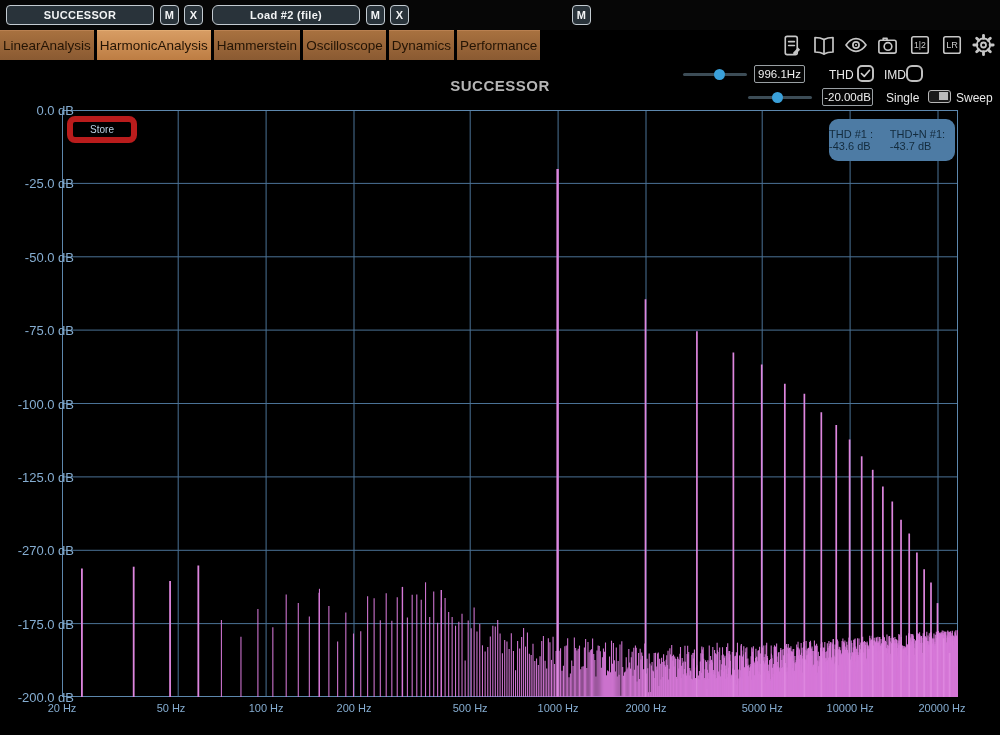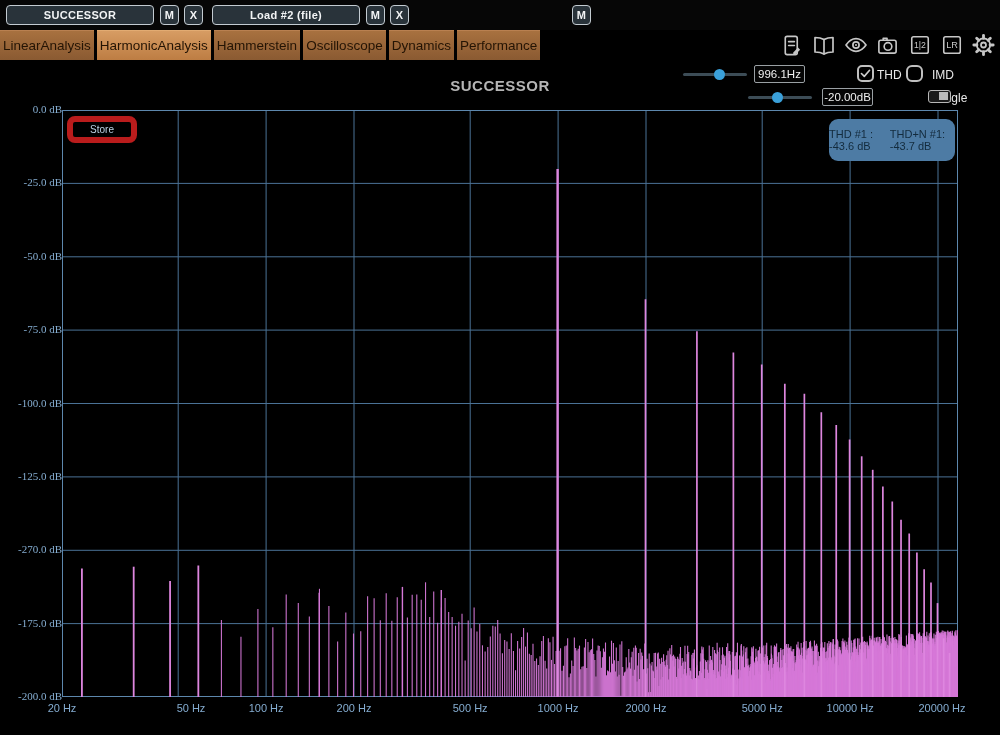--- a/index.html
+++ b/index.html
@@ -25,46 +25,46 @@
   .tb-icon svg{stroke:#c6c6c6;fill:none;stroke-width:1.7;stroke-linecap:round;stroke-linejoin:round;}
 
   
   #plot-title{left:0;top:77px;width:1000px;text-align:center;color:#b5b5b5;
     font-size:15px;font-weight:bold;letter-spacing:.5px;}
   .slider{position:absolute;height:3px;background:#3c4c56;border-radius:2px;}
   .thumb{position:absolute;top:-4px;width:11px;height:11px;border-radius:50%;background:#3aa0da;}
   .valbox{position:absolute;box-sizing:border-box;height:18px;border:1px solid #9aa0a4;
     border-radius:2px;background:#050505;color:#f0f0f0;font-size:11.5px;
     display:flex;align-items:center;justify-content:center;}
-  .ctl-label{position:absolute;color:#e8e8e8;font-size:12px;margin-left:48px;}
+  .ctl-label{position:absolute;color:#e8e8e8;font-size:12px;}
   .chk{position:absolute;width:17px;height:17px;border:2px solid #c0c0c0;border-radius:5px;
     box-sizing:border-box;background:transparent;}
   .chk svg{stroke:#cfcfcf;fill:none;stroke-width:2;stroke-linecap:round;stroke-linejoin:round;}
   #sweep-toggle{position:absolute;width:23px;height:13px;border:1.5px solid #b7b7b7;
     border-radius:3px;background:#1b1b1b;box-sizing:border-box;}
   #sweep-toggle .knob{position:absolute;right:2px;top:1px;width:9px;height:8px;background:#b9b9b9;}
 
   
   #plot-wrap{left:62px;top:110px;width:896px;height:587px;}
-  .ylab{position:absolute;width:58px;text-align:right;left:4px;color:#85add1;font-size:11px;font-family:Liberation Serif, serif;}
+  .ylab{position:absolute;width:58px;text-align:right;left:16px;color:#85add1;font-size:13px;}
   .xlab{position:absolute;top:702px;width:80px;text-align:center;color:#85add1;font-size:11px;}
   #store-btn{left:67px;top:116px;width:58px;height:15px;border:6px solid #b91c1c;border-radius:8px;
     color:#bad1e3;font-size:10px;display:flex;align-items:center;justify-content:center;}
   #readout{left:829px;top:119px;width:126px;height:42px;background:#4d7ba4;border-radius:9px;
     color:#132b3d;font-size:11px;display:flex;flex-direction:row;justify-content:center;
     align-items:center;gap:3px;}
 </style>
 </head>
 <body>
 
 <div id="top-strip" class="abs">
   <div class="slot-btn" style="left:6px;width:148px;">SUCCESSOR</div>
   <div class="slot-btn sq-btn" style="left:160px;">M</div>
   <div class="slot-btn sq-btn" style="left:184px;">X</div>
-  <div class="slot-btn" style="left:212px;width:148px;">Load #2 (file)</div>
+  <div class="slot-btn" style="left:212px;width:148px;border-radius:6px;">Load #2 (file)</div>
   <div class="slot-btn sq-btn" style="left:366px;">M</div>
   <div class="slot-btn sq-btn" style="left:390px;">X</div>
   <div class="slot-btn sq-btn" style="left:572px;">M</div>
 </div>
 
 <div id="tab-bar" class="abs">
     <div class="tab">LinearAnalysis</div>
     <div class="tab active">HarmonicAnalysis</div>
     <div class="tab">Hammerstein</div>
     <div class="tab">Oscilloscope</div>
@@ -2212,21 +2212,21 @@
     <div class="ylab" style="top: 249.75px;">-50.0 dB</div>
     <div class="ylab" style="top: 323.125px;">-75.0 dB</div>
     <div class="ylab" style="top: 396.5px;">-100.0 dB</div>
     <div class="ylab" style="top: 469.875px;">-125.0 dB</div>
     <div class="ylab" style="top: 543.25px;">-270.0 dB</div>
     <div class="ylab" style="top: 616.625px;">-175.0 dB</div>
     <div class="ylab" style="top: 690px;">-200.0 dB</div>
   </div>
 <div id="x-axis">
     <div class="xlab" style="left: 22px;">20 Hz</div>
-    <div class="xlab" style="left: 151px;">50 Hz</div>
+    <div class="xlab" style="left: 131px;">50 Hz</div>
     <div class="xlab" style="left: 226.099px;">100 Hz</div>
     <div class="xlab" style="left: 314px;">200 Hz</div>
     <div class="xlab" style="left: 430.198px;">500 Hz</div>
     <div class="xlab" style="left: 518.099px;">1000 Hz</div>
     <div class="xlab" style="left: 606px;">2000 Hz</div>
     <div class="xlab" style="left: 722.198px;">5000 Hz</div>
     <div class="xlab" style="left: 810.099px;">10000 Hz</div>
     <div class="xlab" style="left: 902px;">20000 Hz</div>
   </div>
 

